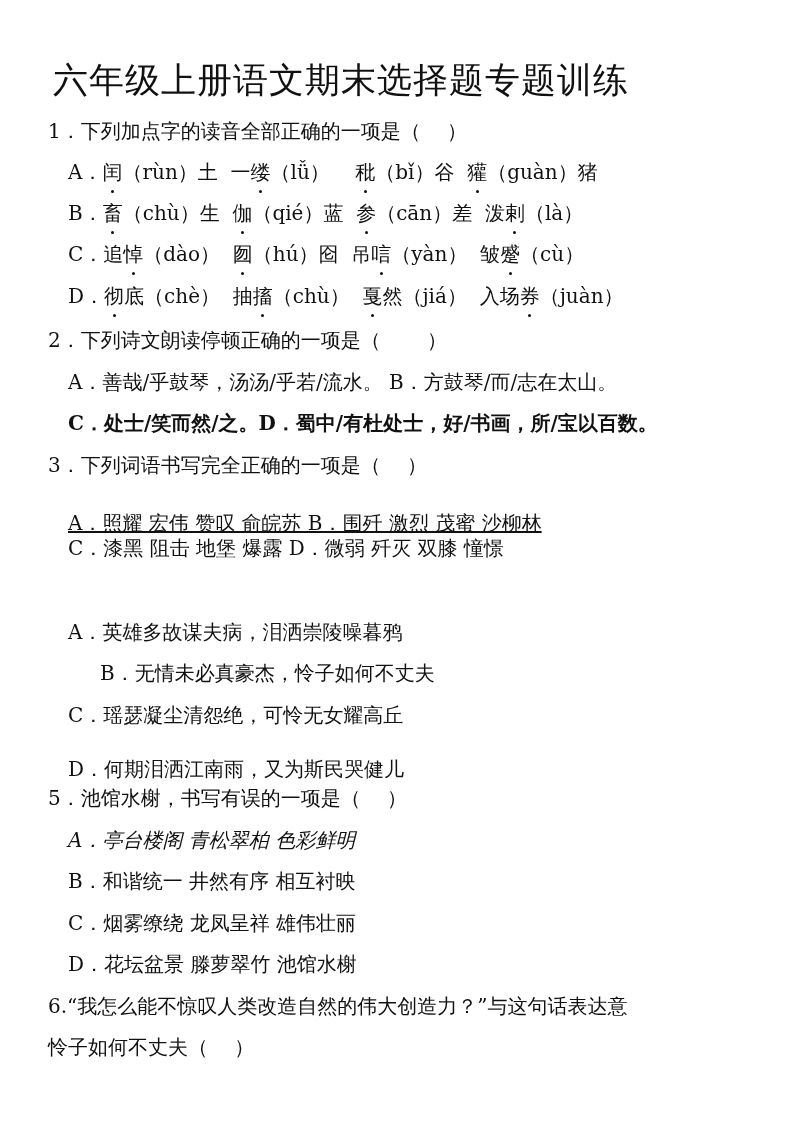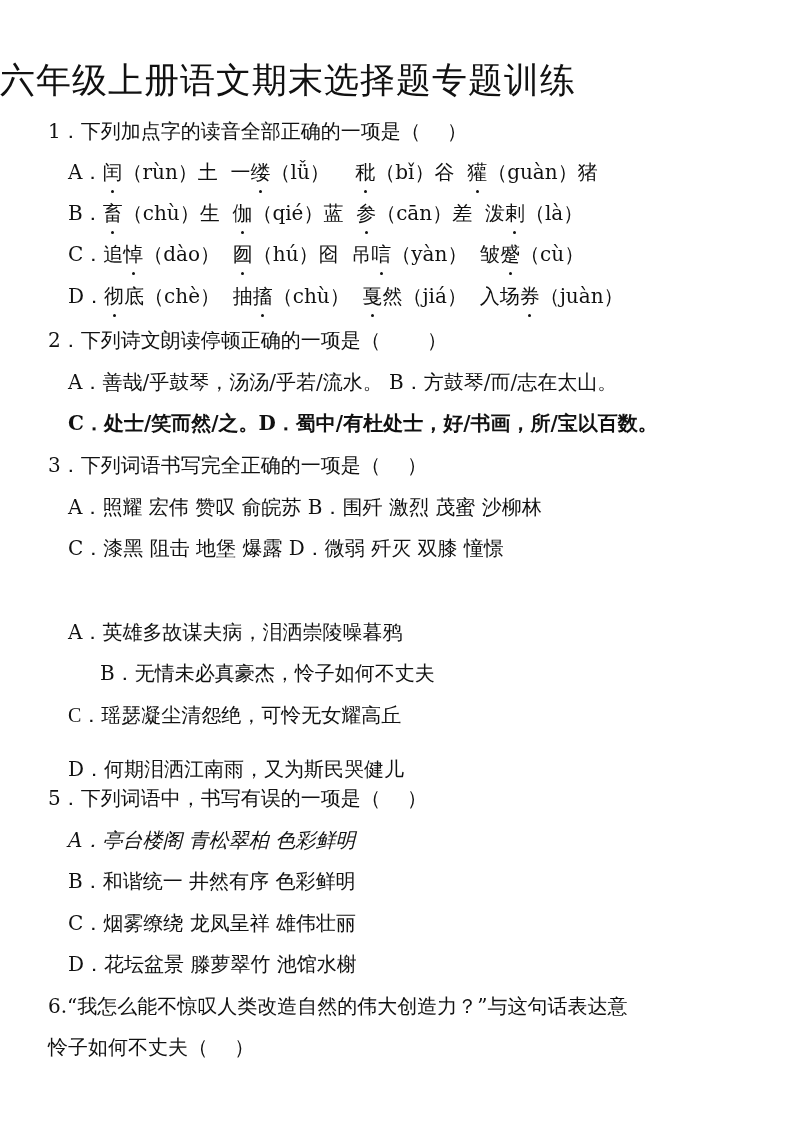--- a/index.html
+++ b/index.html
@@ -19,21 +19,21 @@
       position: absolute;
       left: 0; top: 0;
       width: 793px;
       height: 1122px;
     }
     .title {
       position: absolute;
       left: 0;
       top: 56px;
       width: 629px;
-      text-align: left;
+      text-align: right;
       font-size: 35px;
       line-height: 48px;
       letter-spacing: 1px;
       font-weight: normal;
       margin: 0;
     }
     .line {
       position: absolute;
       white-space: nowrap;
       font-size: 20px;
@@ -75,33 +75,33 @@
 
   <div class="line q" style="top:325px;">
     <span>2．</span><span>下列诗文朗读停顿正确的一项是（　　 ）</span>
   </div>
   <div class="line opt" style="top:367px;">A．善哉/乎鼓琴，汤汤/乎若/流水。   B．方鼓琴/而/志在太山。</div>
   <div class="line opt" style="top:408px;font-weight:bold;">C．处士/笑而然/之。D．蜀中/有杜处士，好/书画，所/宝以百数。</div>
 
   <div class="line q" style="top:450px;">
     <span>3．</span><span>下列词语书写完全正确的一项是（　 ）</span>
   </div>
-  <div class="line opt" style="top:492px;">A．照耀   宏伟   赞叹   俞皖苏 B．围歼   激烈   茂蜜   沙柳林</div>
+  <div class="line opt" style="top:508px;text-decoration:underline;">A．照耀   宏伟   赞叹   俞皖苏 B．围歼   激烈   茂蜜   沙柳林</div>
   <div class="line opt" style="top:533px;">C．漆黑   阻击   地堡   爆露 D．微弱   歼灭   双膝   憧憬</div>
 
   <div class="line opt" style="top:617px;">A．英雄多故谋夫病，泪洒崇陵噪暮鸦</div>
   <div class="line opt" style="top:658px;margin-left:32px;">B．无情未必真豪杰，怜子如何不丈夫</div>
-  <div class="line opt" style="top:700px;font-family:Liberation Serif, serif;">C．瑶瑟凝尘清怨绝，可怜无女耀高丘</div>
+  <div class="line opt" style="top:700px;">C．瑶瑟凝尘清怨绝，可怜无女耀高丘</div>
   <div class="line opt" style="top:754px;">D．何期泪洒江南雨，又为斯民哭健儿</div>
 
   <div class="line q" style="top:783px;">
-    <span>5．</span><span>下列词语中，书写有误的一项是（　 ）</span>
+    <span>5．</span><span>池馆水榭，书写有误的一项是（　 ）</span>
   </div>
   <div class="line opt" style="top:825px;font-style:italic;">A．亭台楼阁   青松翠柏   色彩鲜明</div>
-  <div class="line opt" style="top:866px;">B．和谐统一   井然有序   色彩鲜明</div>
+  <div class="line opt" style="top:866px;">B．和谐统一   井然有序   相互衬映</div>
   <div class="line opt" style="top:908px;">C．烟雾缭绕   龙凤呈祥   雄伟壮丽</div>
   <div class="line opt" style="top:949px;">D．花坛盆景   滕萝翠竹   池馆水榭</div>
 
   <div class="line q" style="top:991px;">
     <span>6.</span><span>“我怎么能不惊叹人类改造自然的伟大创造力？”与这句话表达意</span>
   </div>
   <div class="line q" style="top:1032px;">怜子如何不丈夫（　 ）</div>
 
 </div>
 

